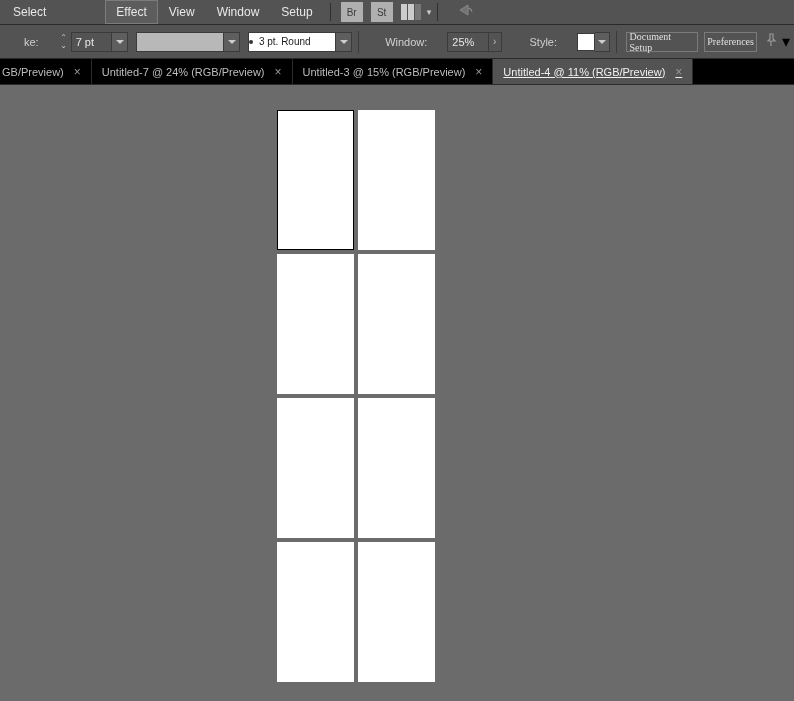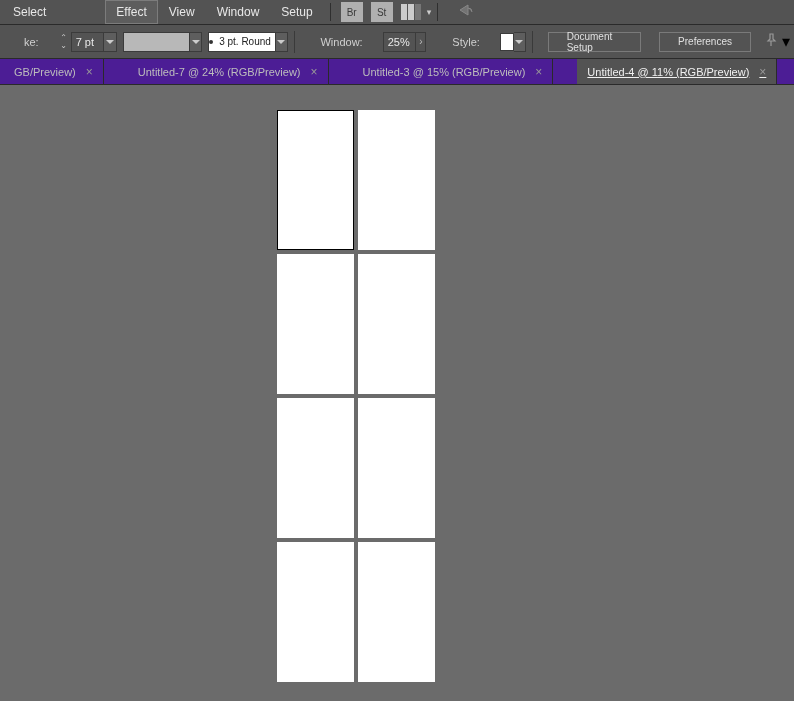--- a/index.html
+++ b/index.html
@@ -20,25 +20,25 @@
 .optionsbar .stepper { display: flex; flex-direction: column; margin-right: 2px; }
 .optionsbar .stepper .arr { width: 10px; height: 8px; color: #ccc; font-size: 8px; line-height: 8px; text-align: center; cursor: pointer; }
 .optionsbar .field { height: 20px; background: #535353; border: 1px solid #3b3b3b; color: #e8e8e8; font-size: 11px; padding: 0 4px; display: flex; align-items: center; }
 .optionsbar .dropdown-btn { width: 16px; height: 20px; background: #5e5e5e; border: 1px solid #3b3b3b; border-left: none; display: flex; align-items: center; justify-content: center; }
 .optionsbar .dropdown-btn::after { content: ""; border: 4px solid transparent; border-top-color: #ccc; margin-top: 4px; }
 .optionsbar .swatch { width: 90px; height: 20px; background: #b8b8b8; border: 1px solid #3b3b3b; }
 .optionsbar .tinyswatch { width: 18px; height: 18px; background: #fff; border: 1px solid #3b3b3b; }
 .optionsbar .profile-preview { width: 90px; height: 20px; background: #fff; border: 1px solid #3b3b3b; display: flex; align-items: center; justify-content: flex-start; color: #222; font-size: 10px; }
 .optionsbar .profile-preview .dot { width: 4px; height: 4px; background: #333; border-radius: 50%; margin-right: 6px; }
 .optionsbar .chevr { width: 14px; height: 20px; border: 1px solid #3b3b3b; background: #535353; display: flex; align-items: center; justify-content: center; color: #bbb; font-size: 10px; margin-left: -1px; }
-.optionsbar .btn { height: 20px; background: #535353; border: 1px solid #7a7a7a; color: #e0e0e0; font-size: 10px; padding: 0 18px; display: flex; align-items: center; margin: 0 9px; cursor: pointer; }
+.optionsbar .btn { height: 20px; background: #535353; border: 1px solid #7a7a7a; color: #e0e0e0; font-size: 10px; padding: 0 2px; display: flex; align-items: center; margin: 0 3px; cursor: pointer; font-family: Liberation Serif, serif; }
 .optionsbar .sep { width: 1px; height: 22px; background: #3a3a3a; margin: 0 6px; }
 .optionsbar .pin-icon { color: #888; margin: 0 4px; font-size: 14px; }
 
-.tabbar { height: 26px; background: #4c1d95; display: flex; align-items: stretch; border-bottom: 1px solid #2a2a2a; overflow: hidden; padding-left: 12px; gap: 24px; }
+.tabbar { height: 26px; background: #000000; display: flex; align-items: stretch; border-bottom: 1px solid #2a2a2a; overflow: hidden; padding-left: 0; }
 .tabbar .tab { display: flex; align-items: center; padding: 0 10px; color: #bdbdbd; font-size: 11px; cursor: pointer; border-right: 1px solid #2a2a2a; white-space: nowrap; }
 .tabbar .tab.first { padding-left: 2px; }
 .tabbar .tab.active { background: #535353; color: #f0f0f0; text-decoration: underline; }
 .tabbar .tab .close { margin-left: 10px; color: #999; font-size: 12px; cursor: pointer; }
 
 .canvas-area { flex: 1; background: #6b6b6b; position: relative; overflow: hidden; }
 .artboards { position: absolute; left: 277px; top: 25px; display: grid; grid-template-columns: 77px 77px; grid-template-rows: repeat(4, 140px); gap: 4px; }
 .artboards .artboard { background: #fff; }
 .artboards .artboard.selected { outline: 1px solid #000; outline-offset: -1px; }
 </style>

